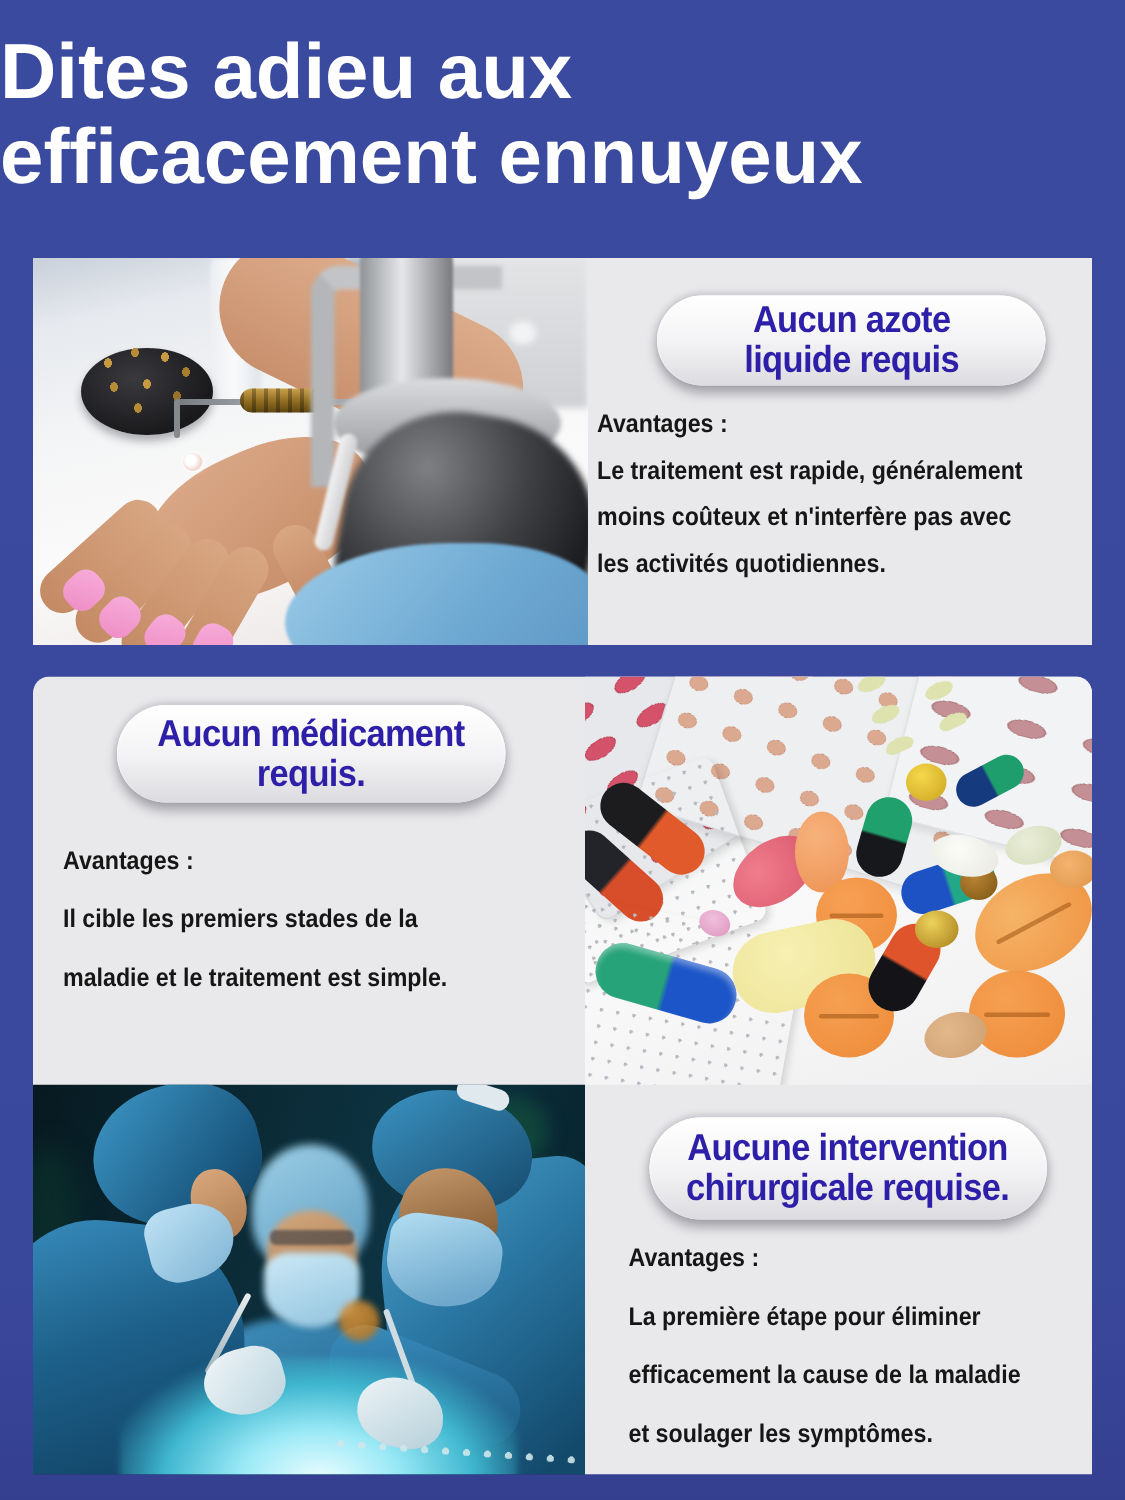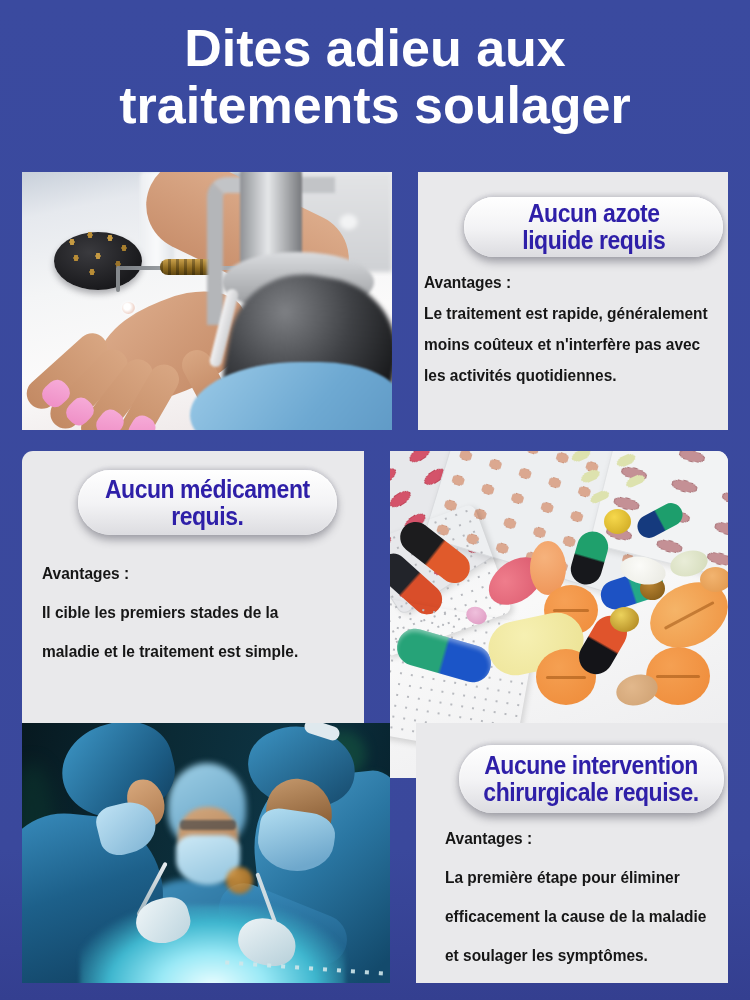--- a/index.html
+++ b/index.html
@@ -1,22 +1,22 @@
 <!DOCTYPE html>
 <html><head>
 <meta charset="utf-8">
 <style>
   html,body{margin:0;padding:0;background:#3a489c;}
   .page{position:relative;width:750px;height:1000px;background:linear-gradient(180deg,#3a4a9f 0%,#3a489c 85%,#343f90 100%);overflow:hidden;font-family:"Liberation Sans",sans-serif;}
 
   
-  .title{position:absolute;top:20px;left:0;width:750px;text-align:center;color:#ffffff;font-weight:bold;font-size:52px;line-height:57px;}
-
-  
-  .card{position:absolute;left:22px;width:706px;display:flex;overflow:hidden;gap:26px;}
+  .title{position:absolute;top:20px;left:0;width:750px;color:#ffffff;font-weight:bold;font-size:52px;line-height:57px;}
+
+  
+  .card{position:absolute;left:22px;width:706px;display:flex;overflow:hidden;}
   .card-1{top:172px;height:258px;}
   .card-2{top:451px;height:327px;border-radius:11px;}
   .card-3{top:723px;height:260px;}
   .photo{position:relative;flex:none;overflow:hidden;}
   .card-1 .photo{width:370px;}
   .card-2 .photo{width:338px;}
   .card-3 .photo{width:368px;}
   .content{flex:1;background:#e9e9eb;position:relative;}
 
   
@@ -149,21 +149,21 @@
   .s-glove2{left:216px;top:196px;width:58px;height:46px;border-radius:45% 55% 40% 50%;background:linear-gradient(140deg,#eef4f7,#b5cfd9);transform:rotate(10deg);}
   .s-beads{left:198px;top:240px;width:170px;height:11px;background-image:radial-gradient(4px 4px at 7px 5px,#cfe6ea 58%,transparent 62%);background-size:14px 11px;transform:rotate(4deg);opacity:.9;}
 </style>
 </head>
 <body>
 
 <div class="page">
 
   <div class="title">
     <div>Dites adieu aux</div>
-    <div>traitements soulager</div>
+    <div>efficacement ennuyeux</div>
   </div>
 
   <div class="card card-1">
     <div class="photo ph-cryo">
       <div class="c-b1"></div>
       <div class="c-b2"></div>
       <div class="c-b3"></div>
       <div class="c-disc"></div>
       <div class="c-pins"></div>
       <div class="c-machine"></div>

